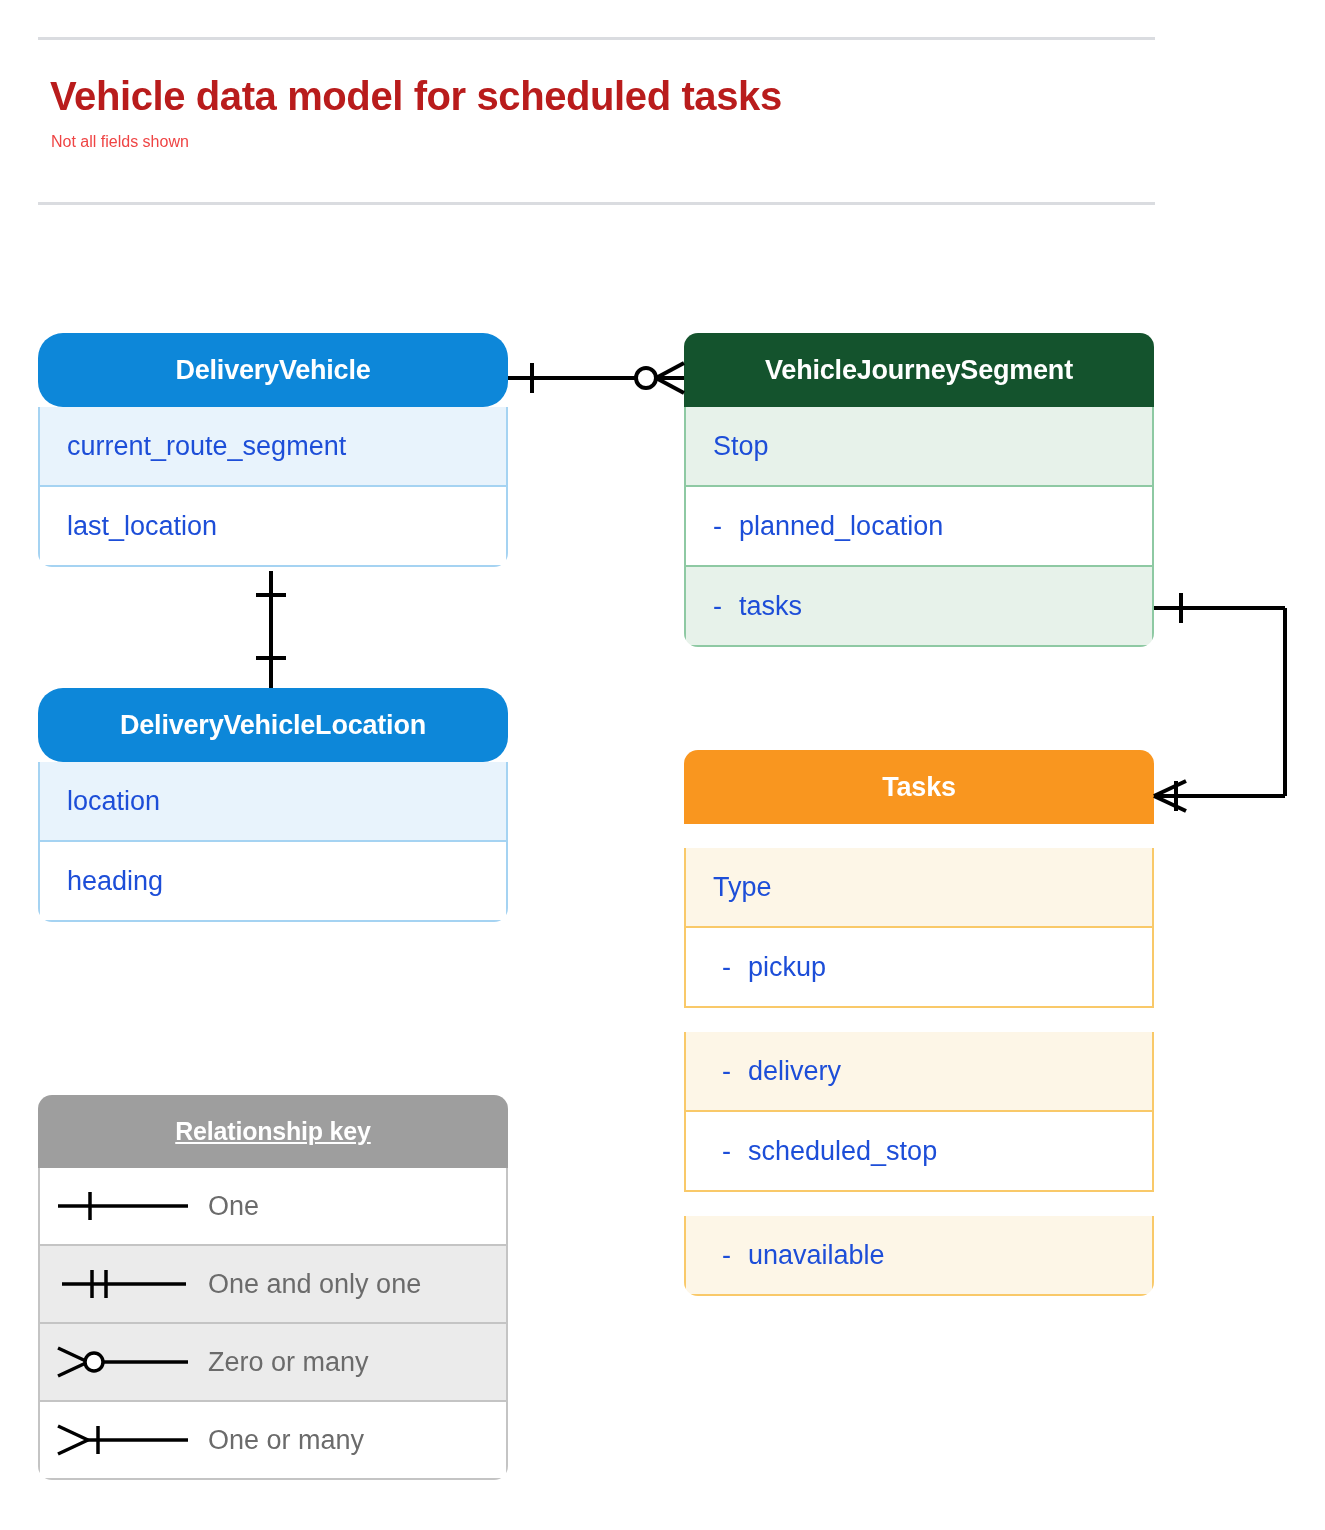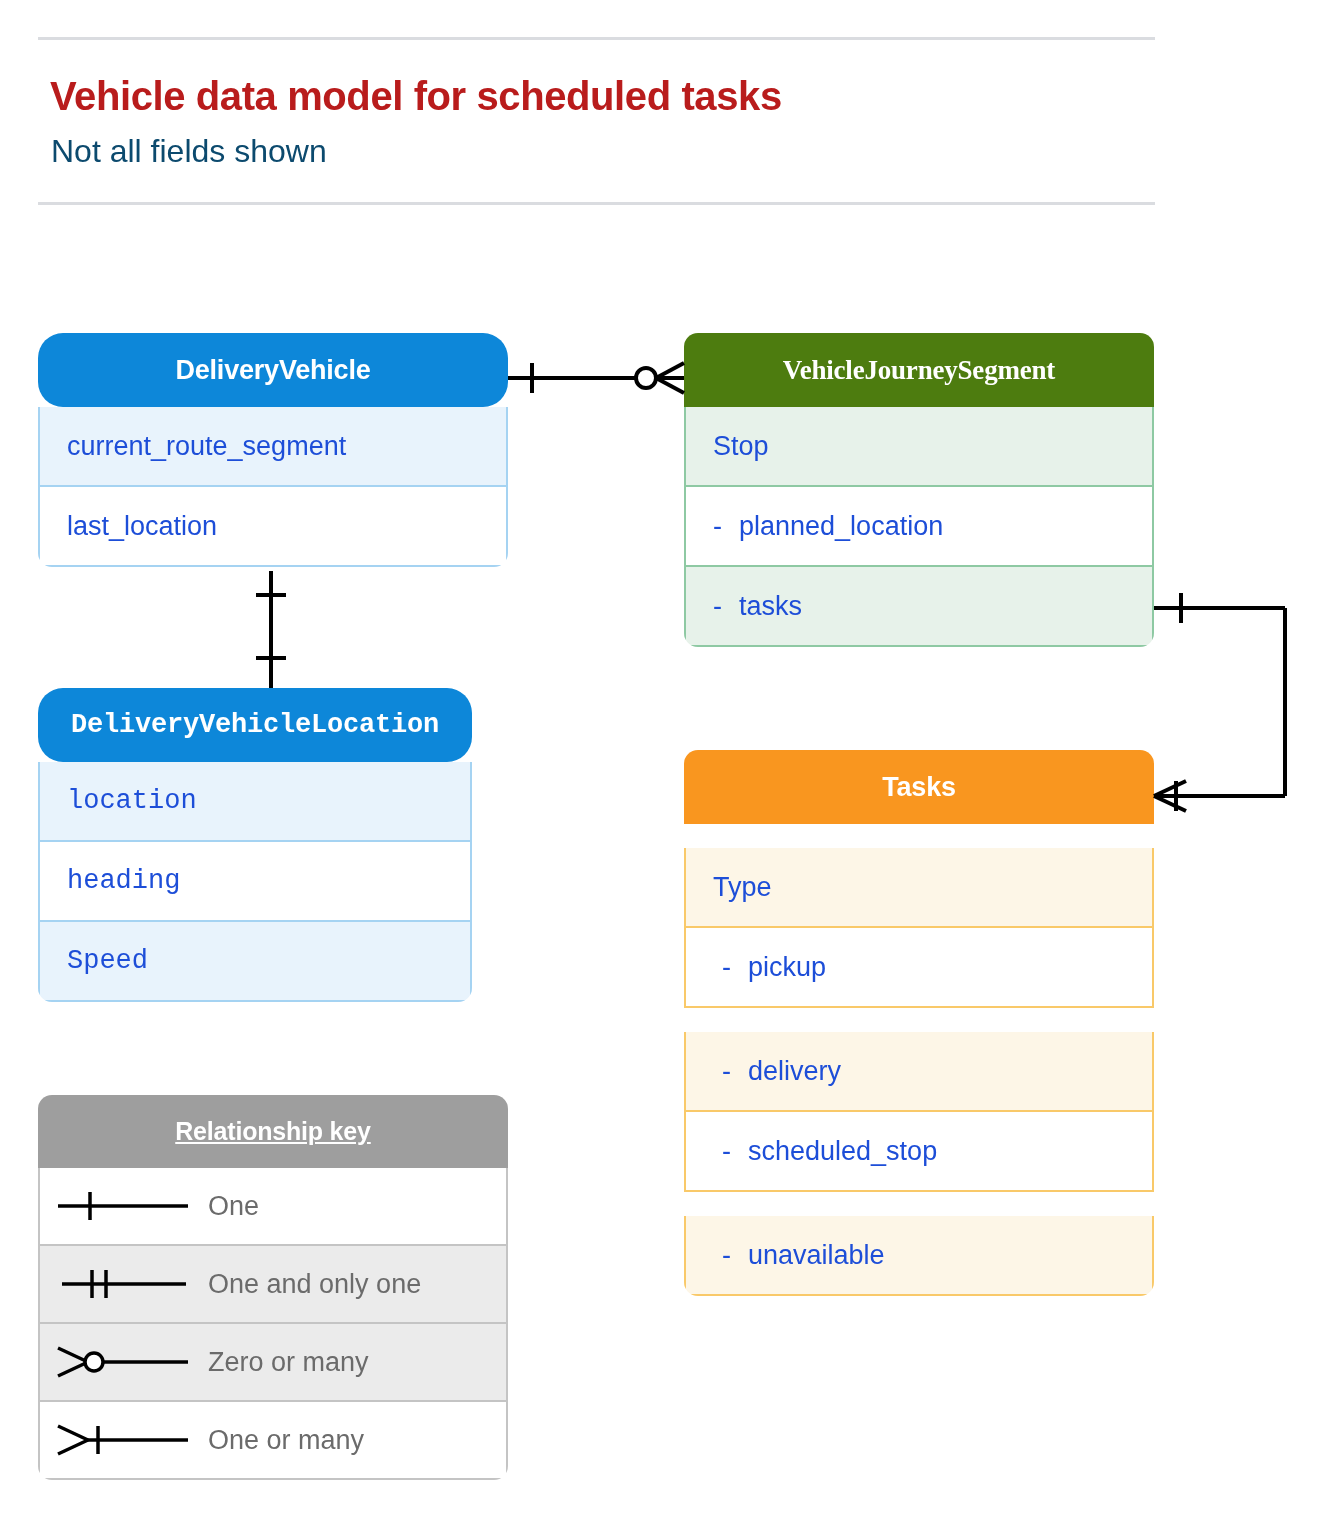--- a/index.html
+++ b/index.html
@@ -37,22 +37,22 @@
     font-size: 40px;
     font-weight: bold;
     color: #b91c1c;
     letter-spacing: -0.4px;
     white-space: nowrap;
   }
   #page-subtitle {
     position: absolute;
     left: 51px;
     top: 133px;
-    font-size: 32px;
-    color: #0c4a6e;
+    font-size: 16px;
+    color: #ef4444;
     white-space: nowrap;
   }
 
   
   .entity {
     position: absolute;
     border-radius: 14px;
     overflow: hidden;
     box-sizing: border-box;
   }
@@ -93,38 +93,38 @@
     width: 9px;
   }
 
   
   .t-blue .entity-header { background: #0d87d9; border-radius: 25px; }
   .t-blue .entity-row { border-color: #a5d3f2; }
   .t-blue .entity-row.odd { background: #e8f3fc; }
   .t-blue .entity-row.even { background: #ffffff; }
 
   
-  .t-green .entity-header { background: #4d7c0f; font-family: Liberation Serif, serif; }
+  .t-green .entity-header { background: #14532d; }
   .t-green .entity-row { border-color: #8ec9a3; }
   .t-green .entity-row.odd { background: #e7f2ea; }
   .t-green .entity-row.even { background: #ffffff; }
 
   
   .t-orange .entity-header { background: #f9961f; }
   .t-orange .entity-row { border-color: #f9c969; }
   .t-orange .entity-row.odd { background: #fdf6e7; margin-top: 24px; }
   .t-orange .entity-row.even { background: #ffffff; }
 
   
   .t-grey .entity-header { background: #9e9e9e; }
 
   
   #entity-delivery-vehicle { left: 38px; top: 333px; width: 470px; }
   #entity-vehicle-journey-segment { left: 684px; top: 333px; width: 470px; }
-  #entity-delivery-vehicle-location { left: 38px; top: 688px; width: 434px; font-family: Liberation Mono, monospace; }
+  #entity-delivery-vehicle-location { left: 38px; top: 688px; width: 470px; }
   #entity-tasks { left: 684px; top: 750px; width: 470px; }
   #legend-box { left: 38px; top: 1095px; width: 470px; }
 
   
   #legend-box .entity-header { height: 73px; font-size: 25px; text-decoration: underline; }
   .legend-row {
     height: 78px;
     display: flex;
     align-items: center;
     box-sizing: border-box;
@@ -199,23 +199,20 @@
   </div>
 
   <div class="entity t-blue" id="entity-delivery-vehicle-location">
     <div class="entity-header">DeliveryVehicleLocation</div>
     <div class="entity-rows">
       <div class="entity-row odd">
         <span>location</span>
       </div>
       <div class="entity-row even">
         <span>heading</span>
-      </div>
-      <div class="entity-row odd">
-        <span>Speed</span>
       </div>
     </div>
   </div>
 
   <div class="entity t-orange" id="entity-tasks">
     <div class="entity-header">Tasks</div>
     <div class="entity-rows">
       <div class="entity-row odd">
         <span>Type</span>
       </div>

